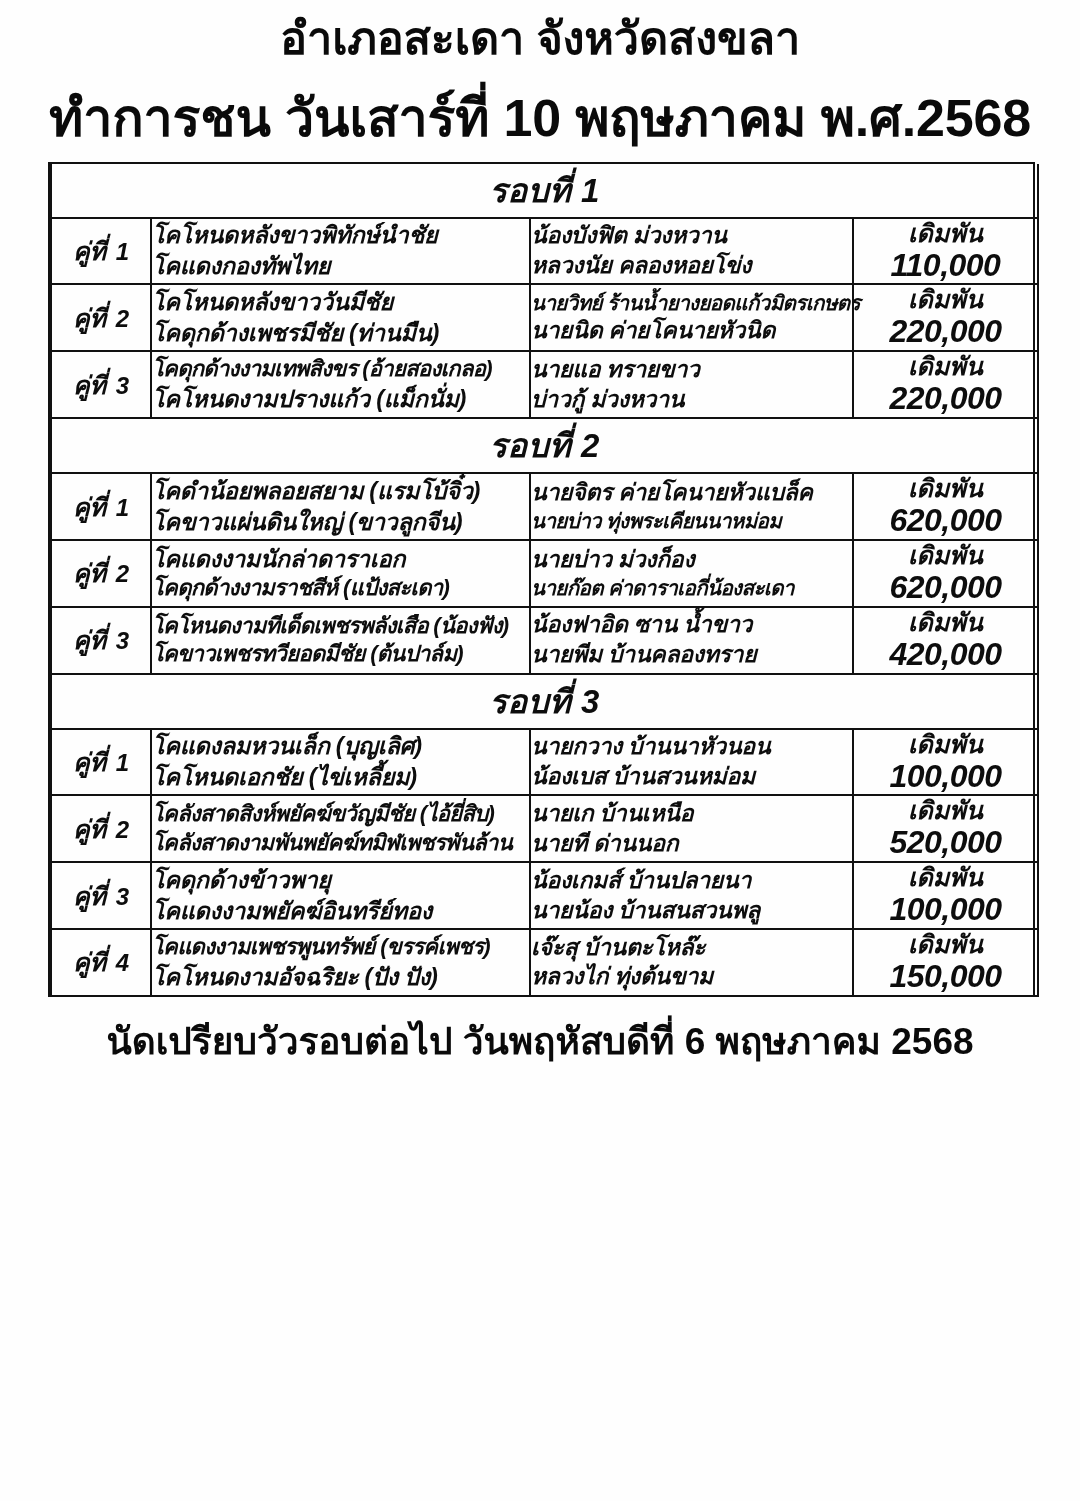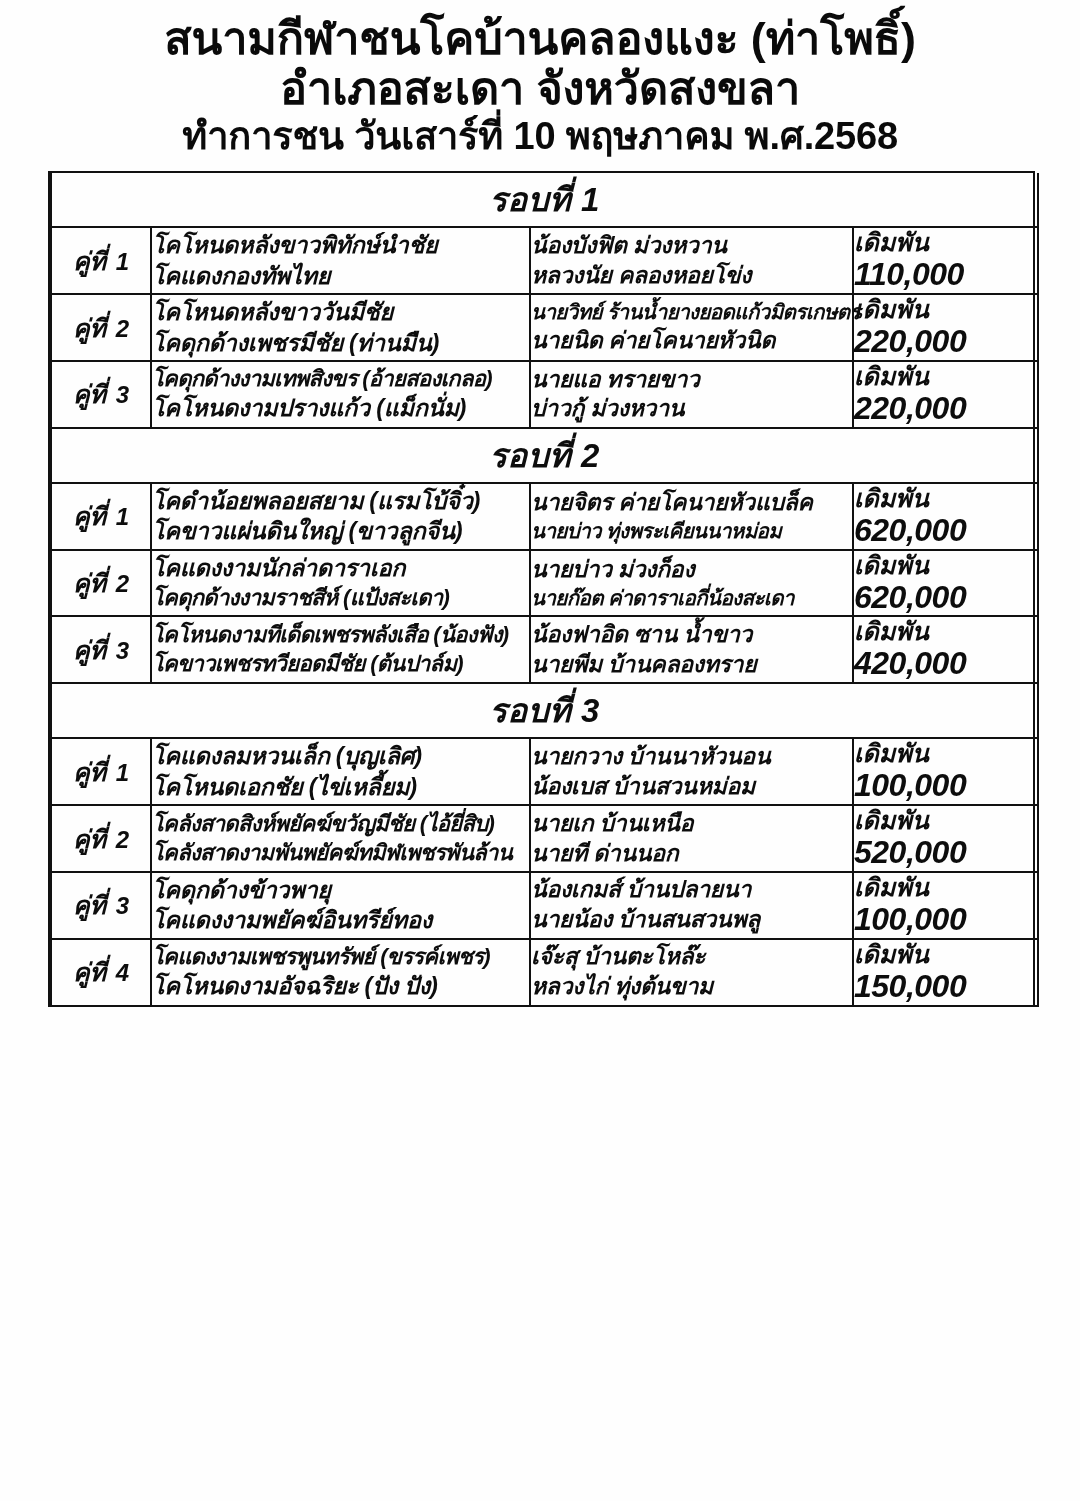--- a/index.html
+++ b/index.html
@@ -33,21 +33,21 @@
   }
   .header-line {
     font-weight: bold;
     line-height: 1.12;
     letter-spacing: -0.2px;
     white-space: nowrap;
     color: #0a0a0a;
   }
   .hl-1 { font-size: 45px; }
   .hl-2 { font-size: 45px; }
-  .hl-3 { font-size: 38px; }
+  .hl-3 { font-size: 52px; margin-top: 25px; }
   .hl-4 { font-size: 38px; }
 
   
   .schedule-wrap {
     margin: 8px 45px 0 48px;
     border: 2.5px solid #111;
     border-bottom: none;
     font-style: italic;
   }
   table.schedule {
@@ -104,20 +104,21 @@
   .owner-line {
     font-size: 23px;
     font-weight: bold;
     line-height: 1.30;
     white-space: nowrap;
     letter-spacing: -0.3px;
   }
   .owner-line.tight { font-size: 20.5px; letter-spacing: -0.6px; }
 
   .stake-cell {
+    text-align: center;
     padding: 5px 2px 7px 2px;
     border-radius: 8px;
   }
   .stake-label {
     font-size: 25px;
     font-weight: bold;
     line-height: 1.16;
   }
   .stake-amount {
     font-size: 32px;
@@ -141,21 +142,20 @@
   .fl-1 { font-size: 37px; }
   .fl-2 { font-size: 35px; }
   .fl-3 { font-size: 34px; }
 </style>
 </head>
 <body>
 
 <div class="poster">
 
   <div class="header">
-    <div class="header-line hl-1">สนามกีฬาชนโคบ้านคลองแงะ (ท่าโพธิ์)</div>
     <div class="header-line hl-2">อำเภอสะเดา จังหวัดสงขลา</div>
     <div class="header-line hl-3">ทำการชน วันเสาร์ที่ 10 พฤษภาคม พ.ศ.2568</div>
   </div>
 
   <div class="schedule-wrap">
     <table class="schedule">
       <colgroup>
         <col class="c-pair">
           <col class="c-bulls">
           <col class="c-owner">
@@ -319,15 +319,16 @@
             <td class="stake-cell">
               <div class="stake-label">เดิมพัน</div>
               <div class="stake-amount">150,000</div>
             </td>
           </tr>
         </tbody>
     </table>
   </div>
 
   <div class="footer">
+    <div class="footer-line fl-1">นัดเปรียบวัวรอบต่อไป วันพฤหัสบดีที่ 6 พฤษภาคม 2568</div>
   </div>
 
 </div>
 
 </body></html>

